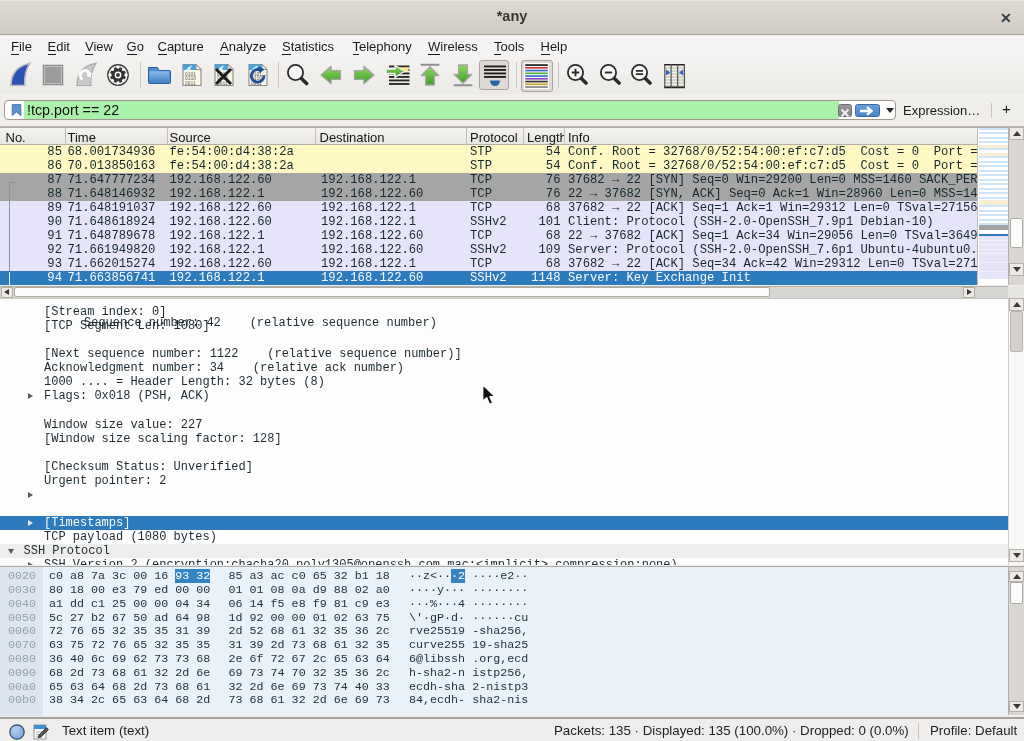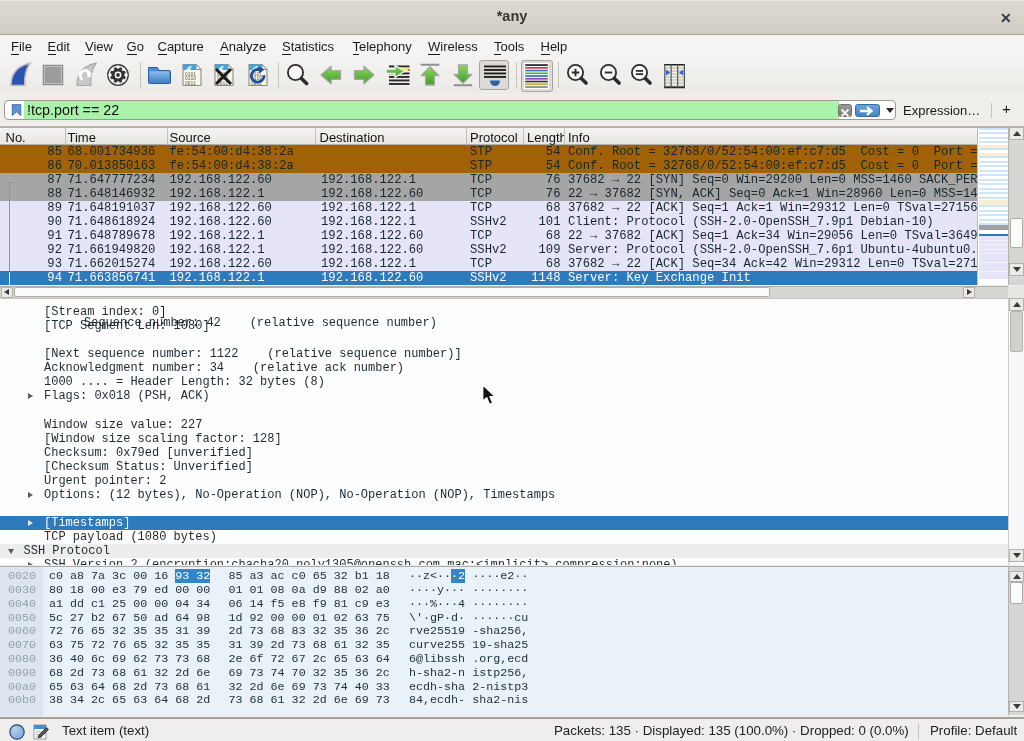--- a/index.html
+++ b/index.html
@@ -29,21 +29,21 @@
 #fsep{left:991px;top:103px;width:1px;height:15px;background:#c8c4be}
 #fplus{left:1002px;top:100px;font-size:15px;color:#1a1a1a}
 
 #plheader{left:0;top:127px;width:1008px;height:18px;background:linear-gradient(#f4f3f1,#e8e6e3);border-top:1px solid #b3afa8;border-bottom:1px solid #b3afa8}
 .hcell{position:absolute;top:1.5px;font-size:13px;color:#141414;white-space:nowrap}
 .hdiv{position:absolute;top:0;width:1px;height:17px;background:#c4c1bb}
 .prow{position:absolute;left:0;width:977px;height:14px;font-size:12.2px;line-height:14px;overflow:hidden}
 .pc{position:absolute;top:0;white-space:pre}
 .num{text-align:right}
 
-.rww{background:#a16207;color:#16272e}
+.rww{background:#fef9c3;color:#16272e}
 .rwg{background:#a5a5a5;color:#16272e}
 .rwl{background:#e6e4f8;color:#16272e}
 .rws{background:#2d7abd;color:#fbfbfb}
 
 .sbtn{position:absolute;background:#eceae7;border:1px solid #b5b1aa}
 .tri{position:absolute;width:0;height:0}
 
 #details{left:0;top:298px;width:1008px;height:267px;background:#fdfdfd;overflow:hidden;border-top:1px solid #c9c6c1}
 .drow{position:absolute;left:0;width:1008px;height:14.26px;font-size:12px;line-height:14.4px;color:#1d2a32}
 .dsel{background:#2d7abd;color:#fafafa}
@@ -316,43 +316,42 @@
 <div class="abs" id="details">
 <div class="drow mono" style="top:6.0px;"><span class="pc" style="left:44px">[Stream index: 0]</span></div>
 <div class="drow mono" style="top:20.07px;"><span class="pc" style="left:44px">[TCP Segment Len: 1080]</span></div>
 <div class="drow mono" style="top:17px;margin-left:40px;"><span class="pc" style="left:44px">Sequence number: 42    (relative sequence number)</span></div>
 <div class="drow mono" style="top:48.21px;"><span class="pc" style="left:44px">[Next sequence number: 1122    (relative sequence number)]</span></div>
 <div class="drow mono" style="top:62.28px;"><span class="pc" style="left:44px">Acknowledgment number: 34    (relative ack number)</span></div>
 <div class="drow mono" style="top:76.35px;"><span class="pc" style="left:44px">1000 .... = Header Length: 32 bytes (8)</span></div>
 <div class="drow mono" style="top:90.42px;"><span class="dtri" style="left:28px;border-left-color:#5a5a5a"></span><span class="pc" style="left:44px">Flags: 0x018 (PSH, ACK)</span></div>
 <div class="drow mono" style="top:119px;text-align:right;"><span class="pc" style="left:44px">Window size value: 227</span></div>
 <div class="drow mono" style="top:132.63px;"><span class="pc" style="left:44px">[Window size scaling factor: 128]</span></div>
-<div class="drow mono" style="top:146.7px;"><span class="pc" style="left:44px">Checksum: 0x79ed [unverified]</span></div>
 <div class="drow mono" style="top:160.77px;"><span class="pc" style="left:44px">[Checksum Status: Unverified]</span></div>
 <div class="drow mono" style="top:174.84px;"><span class="pc" style="left:44px">Urgent pointer: 2</span></div>
-<div class="drow mono" style="top:188.91px;"><span class="dtri" style="left:28px;border-left-color:#5a5a5a"></span><span class="pc" style="left:44px">Options: (12 bytes), No-Operation (NOP), No-Operation (NOP), Timestamps</span></div>
+<div class="drow mono" style="top:188.91px;"><span class="dtri" style="left:28px;border-left-color:#5a5a5a"></span></div>
 <div class="drow mono dsel" style="top:217.05px;"><span class="dtri" style="left:28px;border-left-color:#e8e8e8"></span><span class="pc" style="left:44px">[Timestamps]</span></div>
 <div class="drow mono" style="top:231.12px;"><span class="pc" style="left:44px">TCP payload (1080 bytes)</span></div>
 <div class="drow mono" style="top:245.19px;background:#ededeb;"><span class="dtrid" style="left:8px"></span><span class="pc" style="left:23.5px">SSH Protocol</span></div>
 <div class="drow mono" style="top:259.26px;"><span class="dtri" style="left:28px;border-left-color:#5a5a5a"></span><span class="pc" style="left:44px">SSH Version 2 (encryption:chacha20_poly1305@openssh.com mac:&lt;implicit&gt; compression:none)</span></div>
 </div>
 <div class="abs" style="left:1008px;top:298px;width:16px;height:267px;background:#f7f7f7;border-left:1px solid #cfccc7">
 <div class="sbtn" style="left:0px;top:0px;width:15px;height:13px"></div>
 <div class="tri" style="left:3.5px;top:4px;border-left:4px solid transparent;border-right:4px solid transparent;border-bottom:5.5px solid #3a3a3a"></div>
 <div class="abs" style="left:1px;top:13px;width:13px;height:41px;background:#d2d0cc;border:1px solid #b9b6b0;border-radius:2px"></div>
 <div class="sbtn" style="left:0px;top:251px;width:15px;height:13px"></div>
 <div class="tri" style="left:3.5px;top:255px;border-left:4px solid transparent;border-right:4px solid transparent;border-top:5.5px solid #3a3a3a"></div>
 </div>
 <div class="abs" id="hex">
     <div class="abs" id="hexoff"></div>
 <div class="xrow mono" style="left:0;top:3.2px;width:1008px"><span class="pc xoff" style="left:8px">0020</span><span class="pc" style="left:49px">c0 a8 7a 3c 00 16 <span class="xsel">93 32</span></span><span class="pc" style="left:228.5px">85 a3 ac c0 65 32 b1 18</span><span class="pc" style="left:409px">··z&lt;··<span class="xsel">·2</span></span><span class="pc" style="left:472.2px">····e2··</span></div>
 <div class="xrow mono" style="left:0;top:17.0px;width:1008px"><span class="pc xoff" style="left:8px">0030</span><span class="pc" style="left:49px">80 18 00 e3 79 ed 00 00</span><span class="pc" style="left:228.5px">01 01 08 0a d9 88 02 a0</span><span class="pc" style="left:409px">····y···</span><span class="pc" style="left:472.2px">········</span></div>
 <div class="xrow mono" style="left:0;top:30.8px;width:1008px"><span class="pc xoff" style="left:8px">0040</span><span class="pc" style="left:49px">a1 dd c1 25 00 00 04 34</span><span class="pc" style="left:228.5px">06 14 f5 e8 f9 81 c9 e3</span><span class="pc" style="left:409px">···%···4</span><span class="pc" style="left:472.2px">········</span></div>
 <div class="xrow mono" style="left:0;top:44.60000000000001px;width:1008px"><span class="pc xoff" style="left:8px">0050</span><span class="pc" style="left:49px">5c 27 b2 67 50 ad 64 98</span><span class="pc" style="left:228.5px">1d 92 00 00 01 02 63 75</span><span class="pc" style="left:409px">\'·gP·d·</span><span class="pc" style="left:472.2px">······cu</span></div>
-<div class="xrow mono" style="left:0;top:58.400000000000006px;width:1008px"><span class="pc xoff" style="left:8px">0060</span><span class="pc" style="left:49px">72 76 65 32 35 35 31 39</span><span class="pc" style="left:228.5px">2d 73 68 83 32 35 36 2c</span><span class="pc" style="left:409px">rve25519</span><span class="pc" style="left:472.2px">-sha256,</span></div>
+<div class="xrow mono" style="left:0;top:58.400000000000006px;width:1008px"><span class="pc xoff" style="left:8px">0060</span><span class="pc" style="left:49px">72 76 65 32 35 35 31 39</span><span class="pc" style="left:228.5px">2d 52 68 61 32 35 36 2c</span><span class="pc" style="left:409px">rve25519</span><span class="pc" style="left:472.2px">-sha256,</span></div>
 <div class="xrow mono" style="left:0;top:72.2px;width:1008px"><span class="pc xoff" style="left:8px">0070</span><span class="pc" style="left:49px">63 75 72 76 65 32 35 35</span><span class="pc" style="left:228.5px">31 39 2d 73 68 61 32 35</span><span class="pc" style="left:409px">curve255</span><span class="pc" style="left:472.2px">19-sha25</span></div>
 <div class="xrow mono" style="left:0;top:86.00000000000001px;width:1008px"><span class="pc xoff" style="left:8px">0080</span><span class="pc" style="left:49px">36 40 6c 69 62 73 73 68</span><span class="pc" style="left:228.5px">2e 6f 72 67 2c 65 63 64</span><span class="pc" style="left:409px">6@libssh</span><span class="pc" style="left:472.2px">.org,ecd</span></div>
 <div class="xrow mono" style="left:0;top:99.80000000000001px;width:1008px"><span class="pc xoff" style="left:8px">0090</span><span class="pc" style="left:49px">68 2d 73 68 61 32 2d 6e</span><span class="pc" style="left:228.5px">69 73 74 70 32 35 36 2c</span><span class="pc" style="left:409px">h-sha2-n</span><span class="pc" style="left:472.2px">istp256,</span></div>
 <div class="xrow mono" style="left:0;top:113.60000000000001px;width:1008px"><span class="pc xoff" style="left:8px">00a0</span><span class="pc" style="left:49px">65 63 64 68 2d 73 68 61</span><span class="pc" style="left:228.5px">32 2d 6e 69 73 74 40 33</span><span class="pc" style="left:409px">ecdh-sha</span><span class="pc" style="left:472.2px">2-nistp3</span></div>
 <div class="xrow mono" style="left:0;top:127.4px;width:1008px"><span class="pc xoff" style="left:8px">00b0</span><span class="pc" style="left:49px">38 34 2c 65 63 64 68 2d</span><span class="pc" style="left:228.5px">73 68 61 32 2d 6e 69 73</span><span class="pc" style="left:409px">84,ecdh-</span><span class="pc" style="left:472.2px">sha2-nis</span></div>
 </div>
 <div class="abs" style="left:1008px;top:566px;width:16px;height:149px;background:#d8d6d2;border-left:1px solid #b5b1aa;border-top:1px solid #aeaba6">
 <div class="sbtn" style="left:0px;top:4px;width:15px;height:11px"></div>
 <div class="tri" style="left:3.5px;top:7px;border-left:4px solid transparent;border-right:4px solid transparent;border-bottom:5.5px solid #3a3a3a"></div>
 <div class="abs" style="left:1px;top:15px;width:13px;height:22px;background:#fbfbfb;border:1px solid #aeaba5;border-radius:2px"></div>

